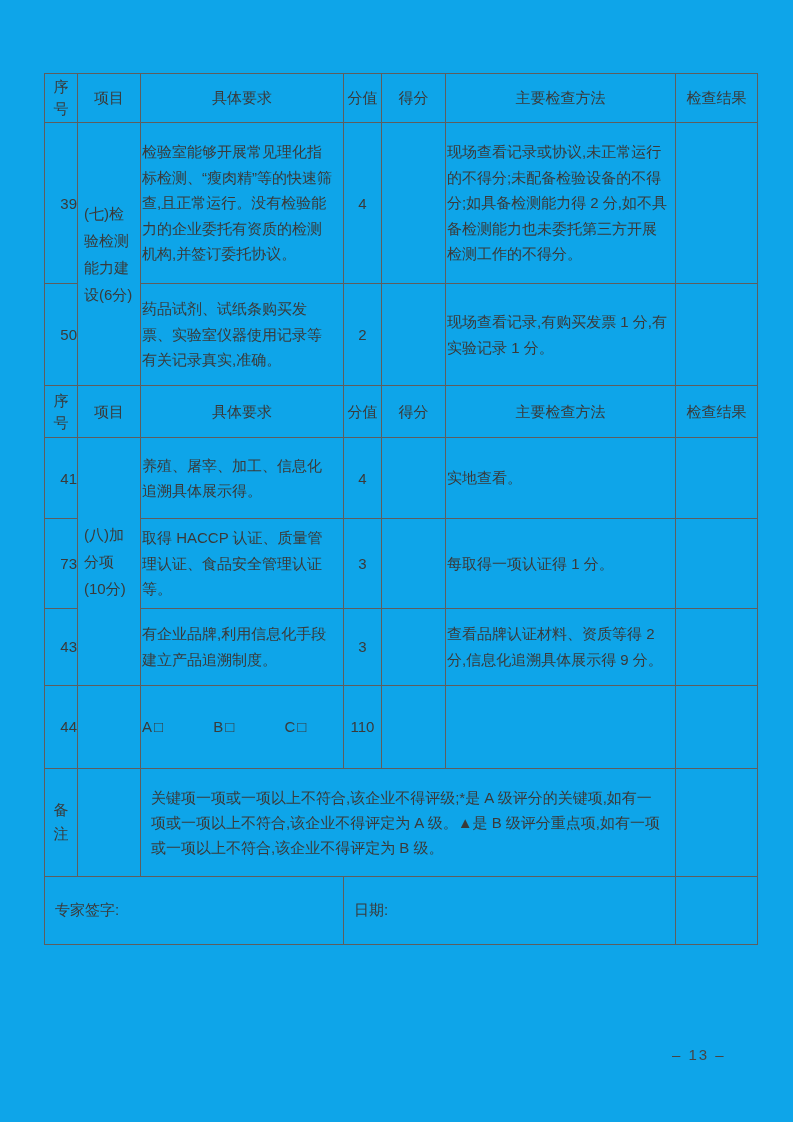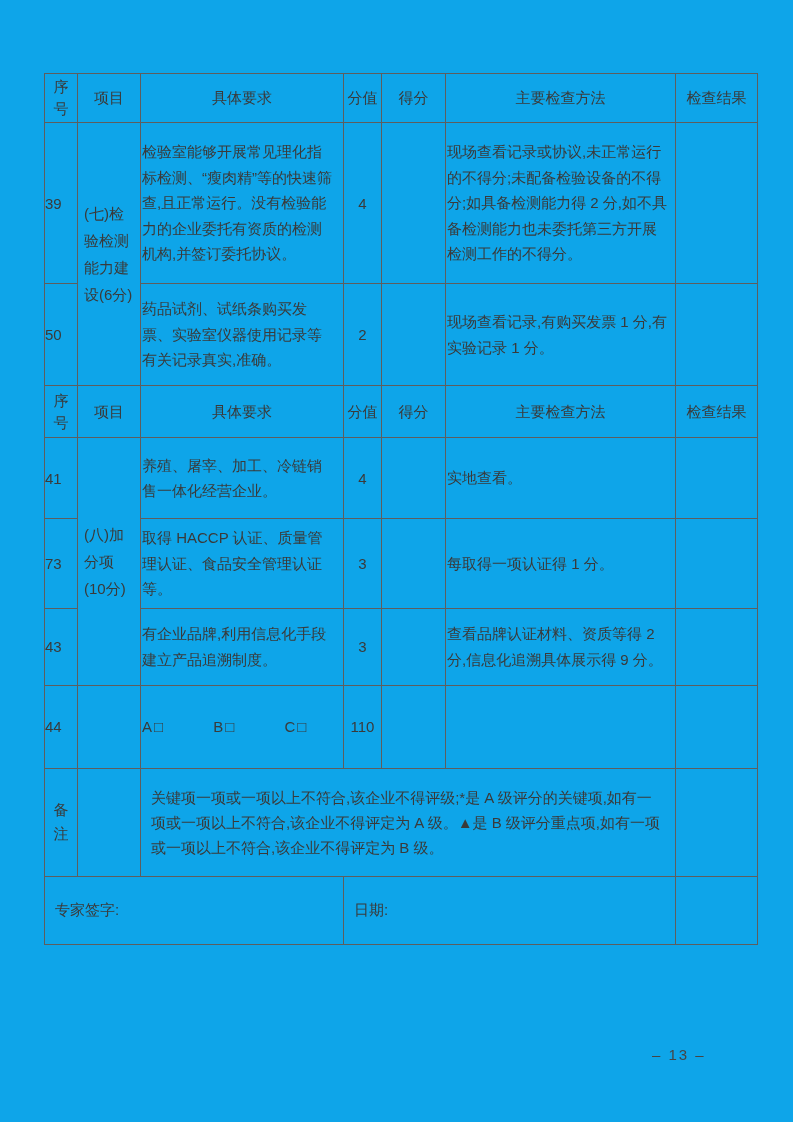--- a/index.html
+++ b/index.html
@@ -20,41 +20,41 @@
     font-size:15px;
     color:#3a3a3a;
     vertical-align:middle;
   }
   td.hdr {
     text-align:center;
     font-size:15.5px;
     line-height:22px;
     padding:2px;
   }
-  td.no-cell { text-align:left; font-size:15px; }
+  td.no-cell { text-align:right; font-size:15px; }
   td.item-cell {
     text-align:left;
     padding:2px 6px;
     line-height:27px;
     font-size:15px;
   }
   td.req-cell, td.method-cell {
     padding:6px 8px 6px 1px;
     line-height:25.5px;
     text-align:left;
   }
   td.score-cell { text-align:center; font-size:15px; }
   td.empty-cell { }
   td.remark-label-cell { text-align:center; line-height:24px; padding:2px 8px; }
   td.remark-text-cell { padding:16px 10px; line-height:25px; }
   td.sign-cell { padding:8px 10px; font-size:15px; vertical-align:middle; }
   .opt { display:inline-block; margin-right:44px; letter-spacing:2px; }
   .opt:last-child { margin-right:0; }
   .page-number {
-    position:absolute; left:652px; top:1046px;
+    position:absolute; left:672px; top:1046px;
     font-size:15px; color:#454545; letter-spacing:2px;
   }
 </style>
 </head>
 <body>
 
 <div class="page">
 
   <table class="checklist">
     <colgroup>
@@ -103,21 +103,21 @@
       <td class="hdr">具体要求</td>
       <td class="hdr">分值</td>
       <td class="hdr">得分</td>
       <td class="hdr">主要检查方法</td>
       <td class="hdr">检查结果</td>
     </tr>
 
     <tr style="height:81px">
       <td class="no-cell">41</td>
       <td class="item-cell" rowspan="3">(八)加分项(10分)</td>
-      <td class="req-cell">养殖、屠宰、加工、冷链销售一体化经营企业。</td>
+      <td class="req-cell">养殖、屠宰、加工、信息化追溯具体展示得。</td>
       <td class="score-cell">4</td>
       <td class="empty-cell"></td>
       <td class="method-cell">实地查看。</td>
       <td class="empty-cell"></td>
     </tr>
 
     <tr style="height:87px">
       <td class="no-cell">73</td>
       <td class="req-cell">取得 HACCP 认证、质量管理认证、食品安全管理认证等。</td>
       <td class="score-cell">3</td>

